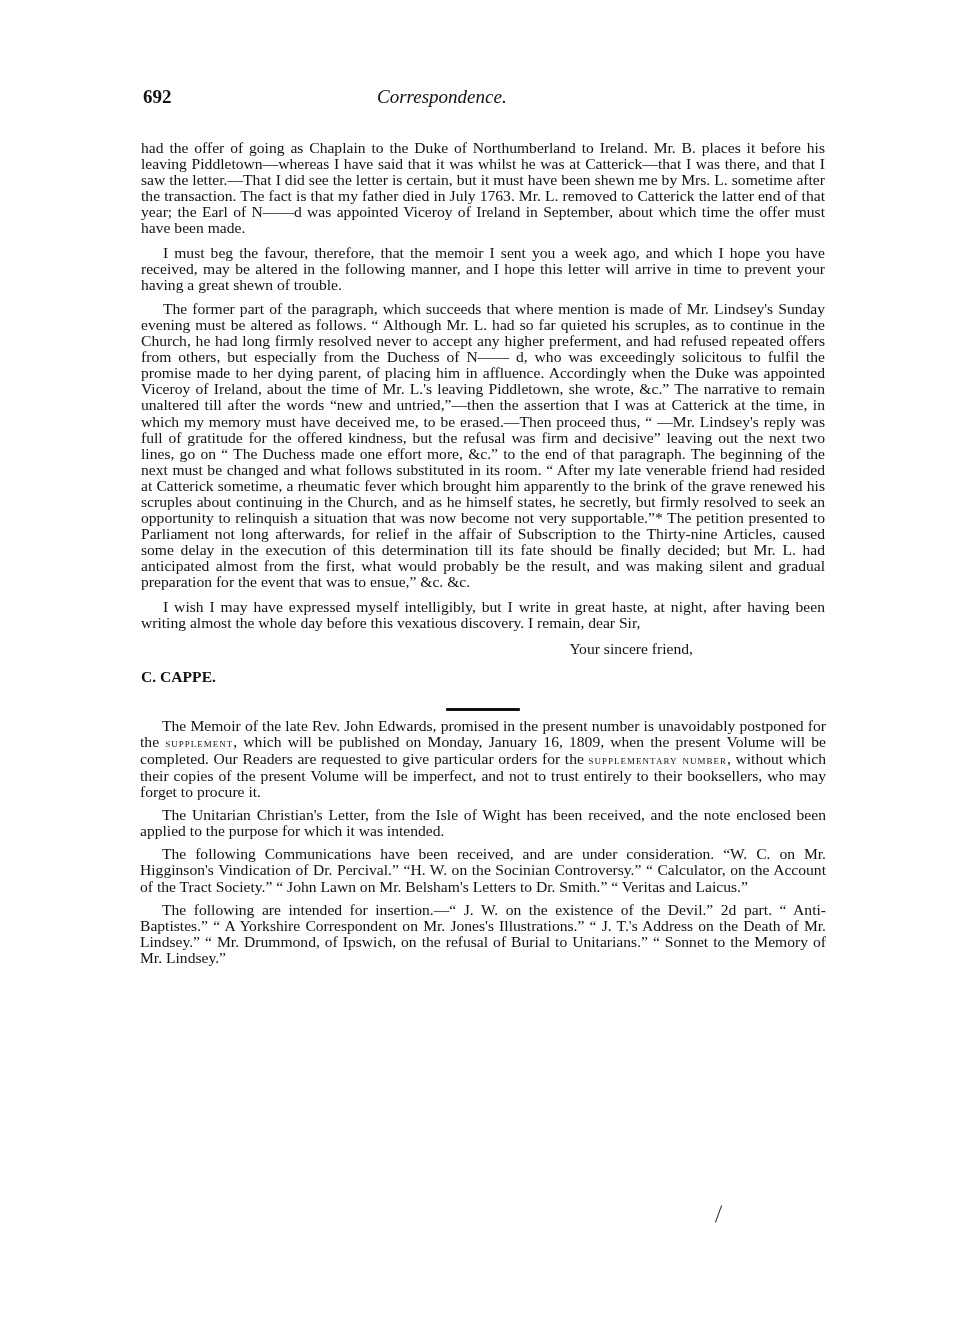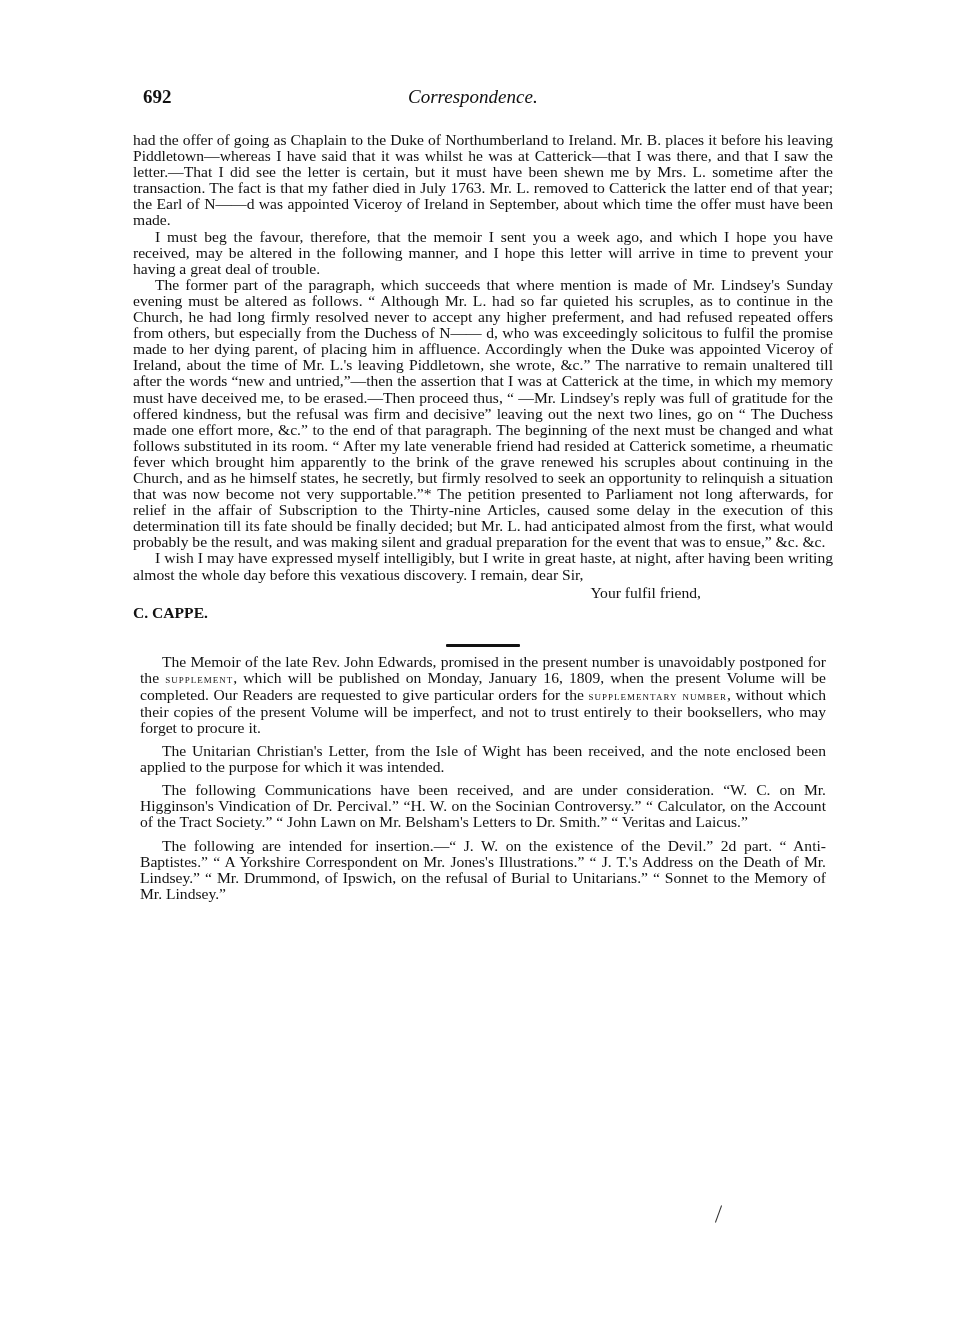--- a/index.html
+++ b/index.html
@@ -9,27 +9,27 @@
     color: #111;
   }
   .page { position: absolute; left: 133px; top: 0; width: 700px; }
   .running-head {
     position: absolute; top: 86px; left: 0; width: 700px; height: 24px;
   }
   .page-number {
     position: absolute; left: 0; top: 0; font-weight: bold; font-size: 19px; margin-left: 10px;
   }
   .running-title {
-    position: absolute; left: 275px; top: 0; font-style: italic; font-size: 19px;
+    position: absolute; left: 244px; top: 0; font-style: italic; font-size: 19px;
   }
   .body-text {
     position: absolute; top: 132px; left: 0; width: 700px;
     font-size: 15.6px; line-height: 16.1px; text-align: justify;
   }
-  .body-text p { margin: 0; text-indent: 0; }
+  .body-text p { margin: 8px; text-indent: 0; }
   .body-text p.indent { text-indent: 22px; }
   .sign-friend { text-align: right; padding-right: 132px; margin: 0; line-height: 19px; }
   .sign-name { text-align: left; margin: 0; font-weight: bold; line-height: 22px; }
   .rule {
     width: 74px; height: 3px; background: #111; margin: 20px auto 6px auto;
     border-radius: 1px;
   }
   .notices p { margin: 7px; }
   .notices p.indent { text-indent: 22px; }
   .sc { font-variant: small-caps; letter-spacing: 1px; font-size: 13px; }
@@ -43,24 +43,24 @@
 <body>
 
 <div class="page">
   <div class="running-head">
     <span class="page-number">692</span>
     <span class="running-title">Correspondence.</span>
   </div>
 
   <div class="body-text">
     <p>had the offer of going as Chaplain to the Duke of Northumberland to Ireland. Mr. B. places it before his leaving Piddletown—whereas I have said that it was whilst he was at Catterick—that I was there, and that I saw the letter.—That I did see the letter is certain, but it must have been shewn me by Mrs. L. sometime after the transaction. The fact is that my father died in July 1763. Mr. L. removed to Catterick the latter end of that year; the Earl of N——d was appointed Viceroy of Ireland in September, about which time the offer must have been made.</p>
-    <p class="indent">I must beg the favour, therefore, that the memoir I sent you a week ago, and which I hope you have received, may be altered in the following manner, and I hope this letter will arrive in time to prevent your having a great deal of trouble.</p>
+    <p class="indent">I must beg the favour, therefore, that the memoir I sent you a week ago, and which I hope you have received, may be altered in the following manner, and I hope this letter will arrive in time to prevent your having a great shewn of trouble.</p>
     <p class="indent">The former part of the paragraph, which succeeds that where mention is made of Mr. Lindsey's Sunday evening must be altered as follows. “ Although Mr. L. had so far quieted his scruples, as to continue in the Church, he had long firmly resolved never to accept any higher preferment, and had refused repeated offers from others, but especially from the Duchess of N—— d, who was exceedingly solicitous to fulfil the promise made to her dying parent, of placing him in affluence. Accordingly when the Duke was appointed Viceroy of Ireland, about the time of Mr. L.'s leaving Piddletown, she wrote, &amp;c.” The narrative to remain unaltered till after the words “new and untried,”—then the assertion that I was at Catterick at the time, in which my memory must have deceived me, to be erased.—Then proceed thus, “ —Mr. Lindsey's reply was full of gratitude for the offered kindness, but the refusal was firm and decisive” leaving out the next two lines, go on “ The Duchess made one effort more, &amp;c.” to the end of that paragraph. The beginning of the next must be changed and what follows substituted in its room. “ After my late venerable friend had resided at Catterick sometime, a rheumatic fever which brought him apparently to the brink of the grave renewed his scruples about continuing in the Church, and as he himself states, he secretly, but firmly resolved to seek an opportunity to relinquish a situation that was now become not very supportable.”* The petition presented to Parliament not long afterwards, for relief in the affair of Subscription to the Thirty-nine Articles, caused some delay in the execution of this determination till its fate should be finally decided; but Mr. L. had anticipated almost from the first, what would probably be the result, and was making silent and gradual preparation for the event that was to ensue,” &amp;c. &amp;c.</p>
     <p class="indent"><span>I wish I may have expressed myself intelligibly, but I write in great haste, at night, after having been writing almost the whole day before this vexatious discovery.</span> <span class="remain">I remain, dear Sir,</span></p>
-    <p class="sign-friend">Your fulfil friend,</p>
+    <p class="sign-friend">Your sincere friend,</p>
     <p class="sign-name">C. CAPPE.</p>
 
     <div class="rule"></div>
 
     <div class="notices">
       <p class="indent"><span>The Memoir of the late Rev. John Edwards, promised in the present number is unavoidably postponed for the </span><span class="sc">supplement</span><span>, which will be published on Monday, January 16, 1809, when the present Volume will be completed. Our Readers are requested to give particular orders for the </span><span class="sc">supplementary number</span><span>, without which their copies of the present Volume will be imperfect, and not to trust entirely to their booksellers, who may forget to procure it.</span></p>
       <p class="indent">The Unitarian Christian's Letter, from the Isle of Wight has been received, and the note enclosed been applied to the purpose for which it was intended.</p>
       <p class="indent">The following Communications have been received, and are under consideration. “W. C. on Mr. Higginson's Vindication of Dr. Percival.” “H. W. on the Socinian Controversy.” “ Calculator, on the Account of the Tract Society.” “ John Lawn on Mr. Belsham's Letters to Dr. Smith.” “ Veritas and Laicus.”</p>
       <p class="indent">The following are intended for insertion.—“ J. W. on the existence of the Devil.” 2d part. “ Anti-Baptistes.” “ A Yorkshire Correspondent on Mr. Jones's Illustrations.” “ J. T.'s Address on the Death of Mr. Lindsey.” “ Mr. Drummond, of Ipswich, on the refusal of Burial to Unitarians.” “ Sonnet to the Memory of Mr. Lindsey.”</p>
     </div>

